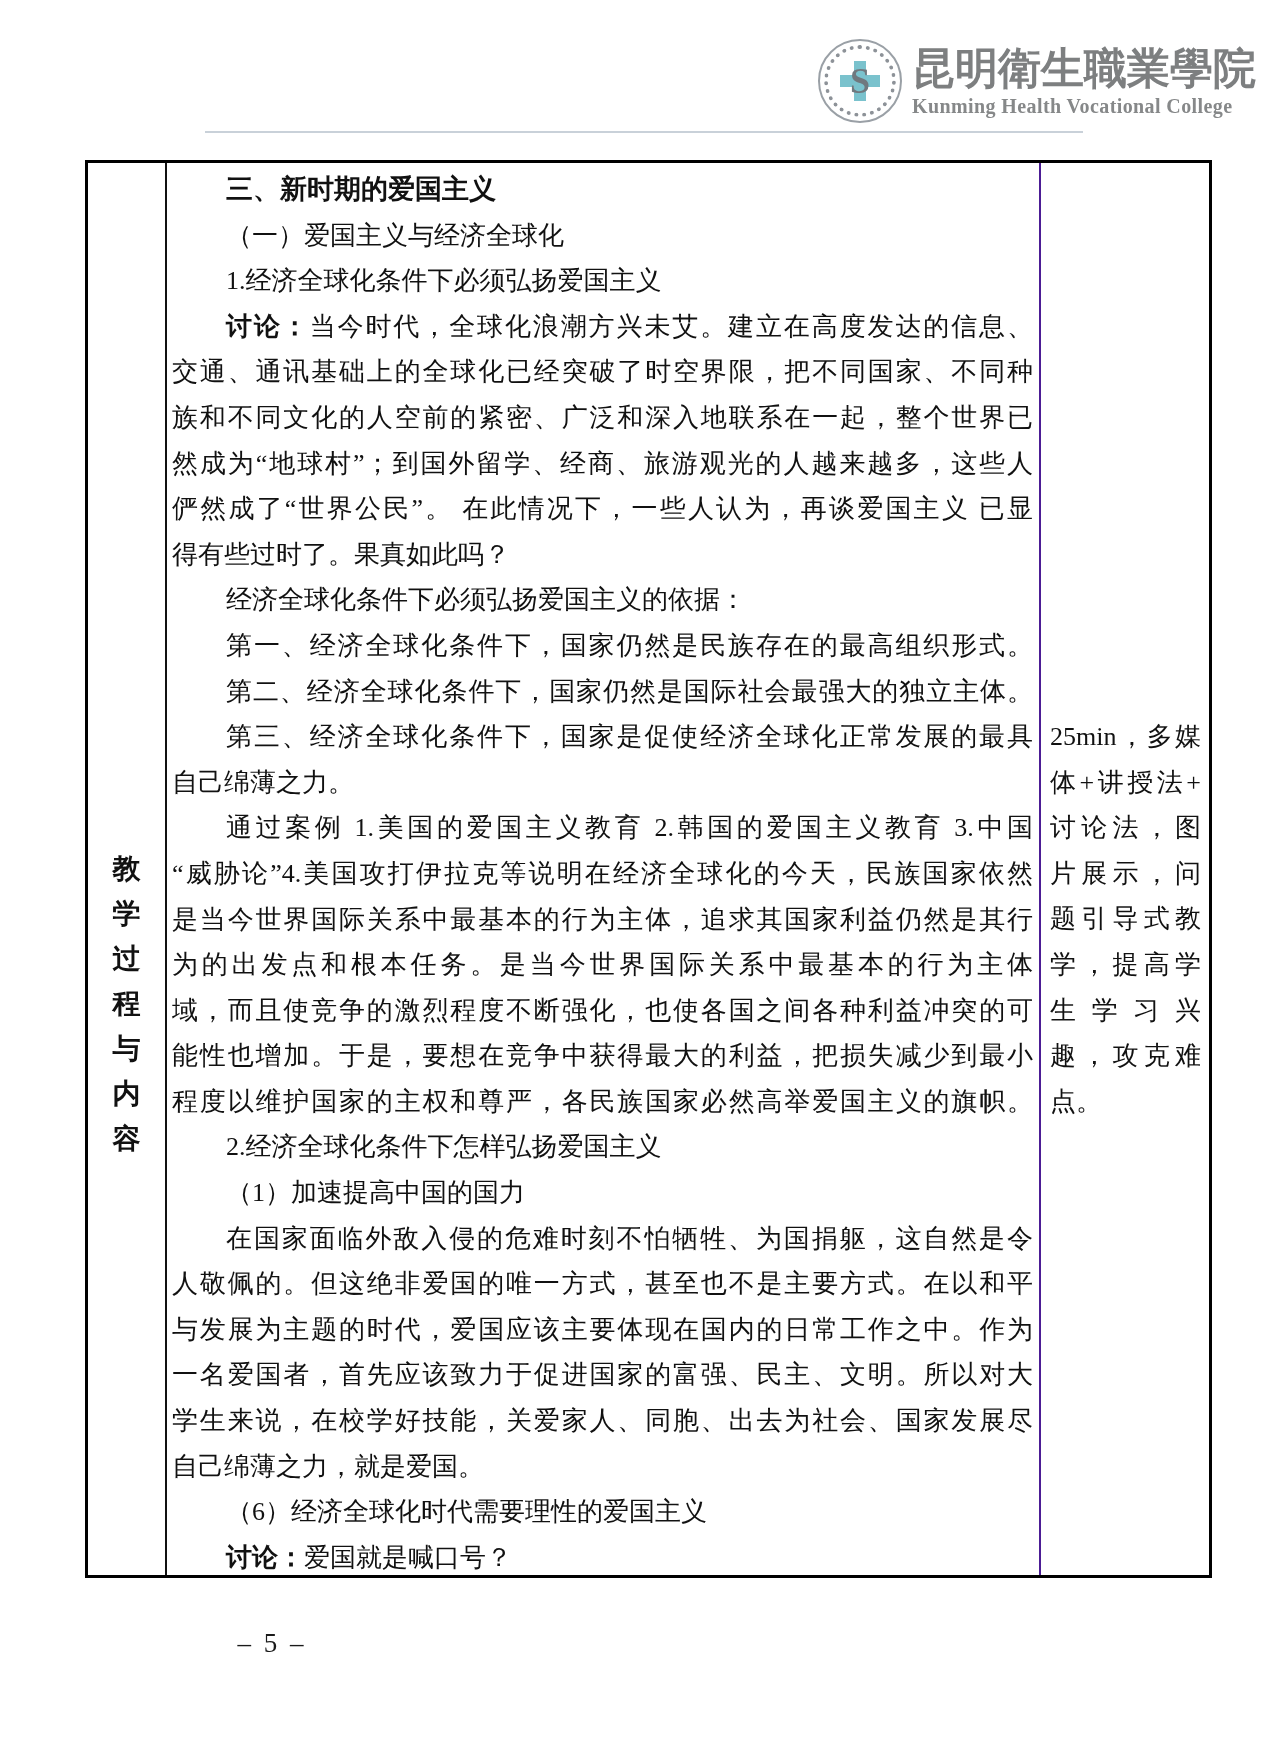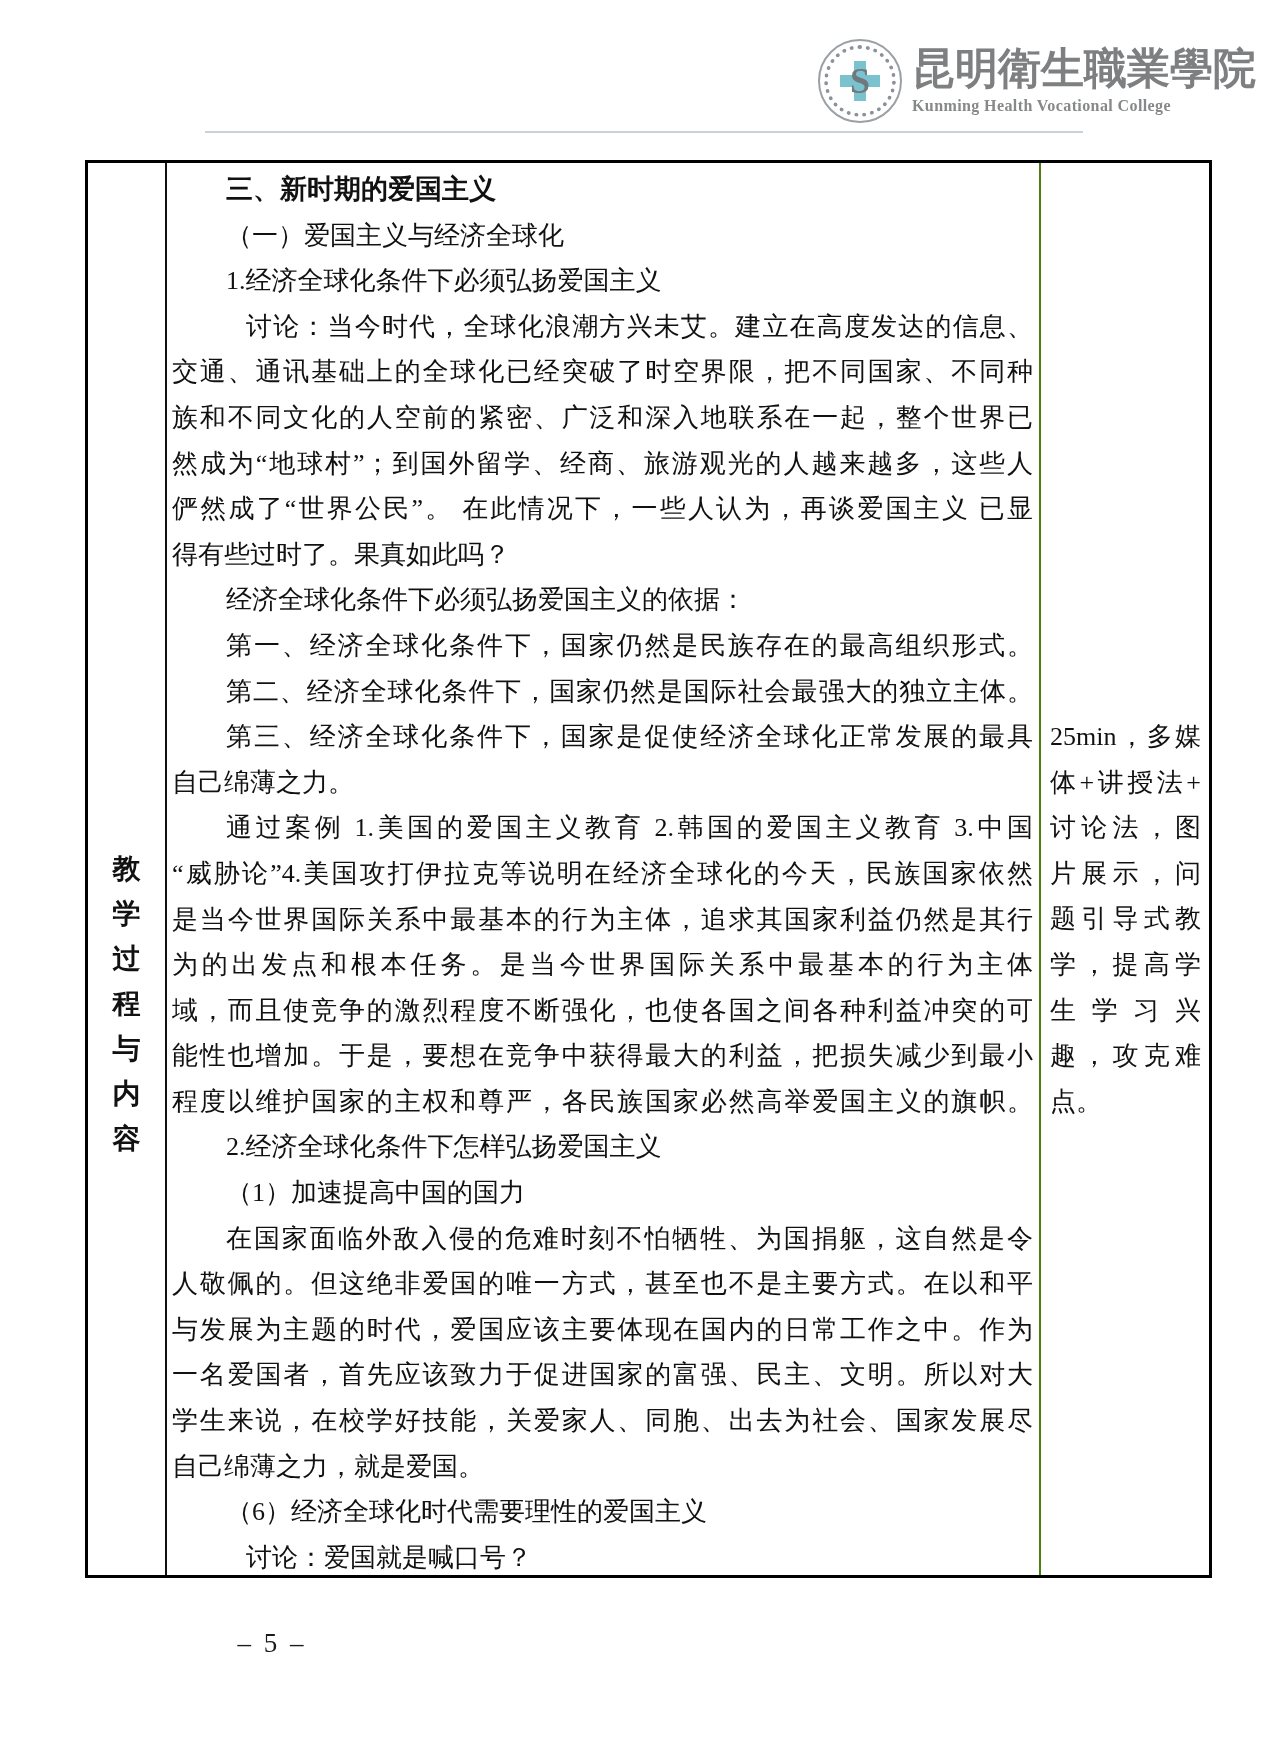--- a/index.html
+++ b/index.html
@@ -14,41 +14,41 @@
   .logo-ring{position:absolute;inset:0;border:2px solid #9aa0a6;border-radius:50%;}
   .logo-wreath{position:absolute;inset:6px;border:4px dotted #8d9298;border-radius:50%;}
   .logo-cross-v{position:absolute;left:36px;top:22px;width:12px;height:40px;background:#7ac2cd;}
   .logo-cross-h{position:absolute;left:22px;top:36px;width:40px;height:12px;background:#7ac2cd;}
   .logo-s{position:absolute;left:0;top:20px;width:84px;text-align:center;
     font-size:36px;line-height:44px;font-weight:bold;color:#70787e;
     font-family:"Liberation Serif",serif;}
   .name-group{margin-left:10px;display:flex;flex-direction:column;justify-content:space-between;}
   .name-zh{font-size:43px;line-height:48px;color:#7d7f80;font-weight:bold;
     letter-spacing:0px;font-family:"Liberation Serif","DejaVu Serif",serif;white-space:nowrap;}
-  .name-en{margin-top:2px;font-size:16px;line-height:22px;font-weight:bold;color:#868889;
+  .name-en{margin-top:2px;font-size:20px;line-height:22px;font-weight:bold;color:#868889;
     letter-spacing:0.4px;white-space:nowrap;}
   .header-divider{position:absolute;left:205px;top:131px;width:878px;height:2px;background:#c9d1d9;}
 
   
   .ltable{position:absolute;left:85px;top:160px;width:1127px;height:1418px;
     border:3px solid #000;box-sizing:border-box;display:flex;}
   .col-process{flex:0 0 79px;border-right:2px solid #111;box-sizing:border-box;
     display:flex;flex-direction:column;align-items:center;padding-top:692px;gap:17px;}
   .vchar{font-size:28px;line-height:28px;height:28px;font-weight:600;color:#111;}
-  .col-content{flex:0 0 874px;border-right:2px solid #4d7c0f;box-sizing:border-box;
+  .col-content{flex:0 0 874px;border-right:2px solid #4c1d95;box-sizing:border-box;
     padding:4px 6px 0 5px;}
   .col-method{flex:1 1 auto;box-sizing:border-box;padding:551px 8px 0 9px;border-radius:14px;}
 
   .tline{height:45.6px;line-height:45.6px;font-size:26px;white-space:pre-wrap;}
   .rline{height:45.6px;line-height:45.6px;font-size:26px;white-space:pre-wrap;}
   .just{text-align:justify;text-align-last:justify;}
   .ind{text-indent:54px;}
   .heading{font-weight:bold;font-size:27px;
     font-family:"Liberation Sans","DejaVu Sans",sans-serif;}
-  .bold-label{font-weight:normal;font-family:"Liberation Sans","DejaVu Sans",sans-serif;margin-left:20px;}
+  .bold-label{font-weight:bold;font-family:"Liberation Sans","DejaVu Sans",sans-serif;}
 
   
   .page-num{position:absolute;left:222px;top:1628px;width:100px;text-align:center;
     font-size:27px;letter-spacing:3px;color:#1a1a1a;}
 </style>
 </head>
 <body>
 
 <div class="header">
   <div class="logo">

